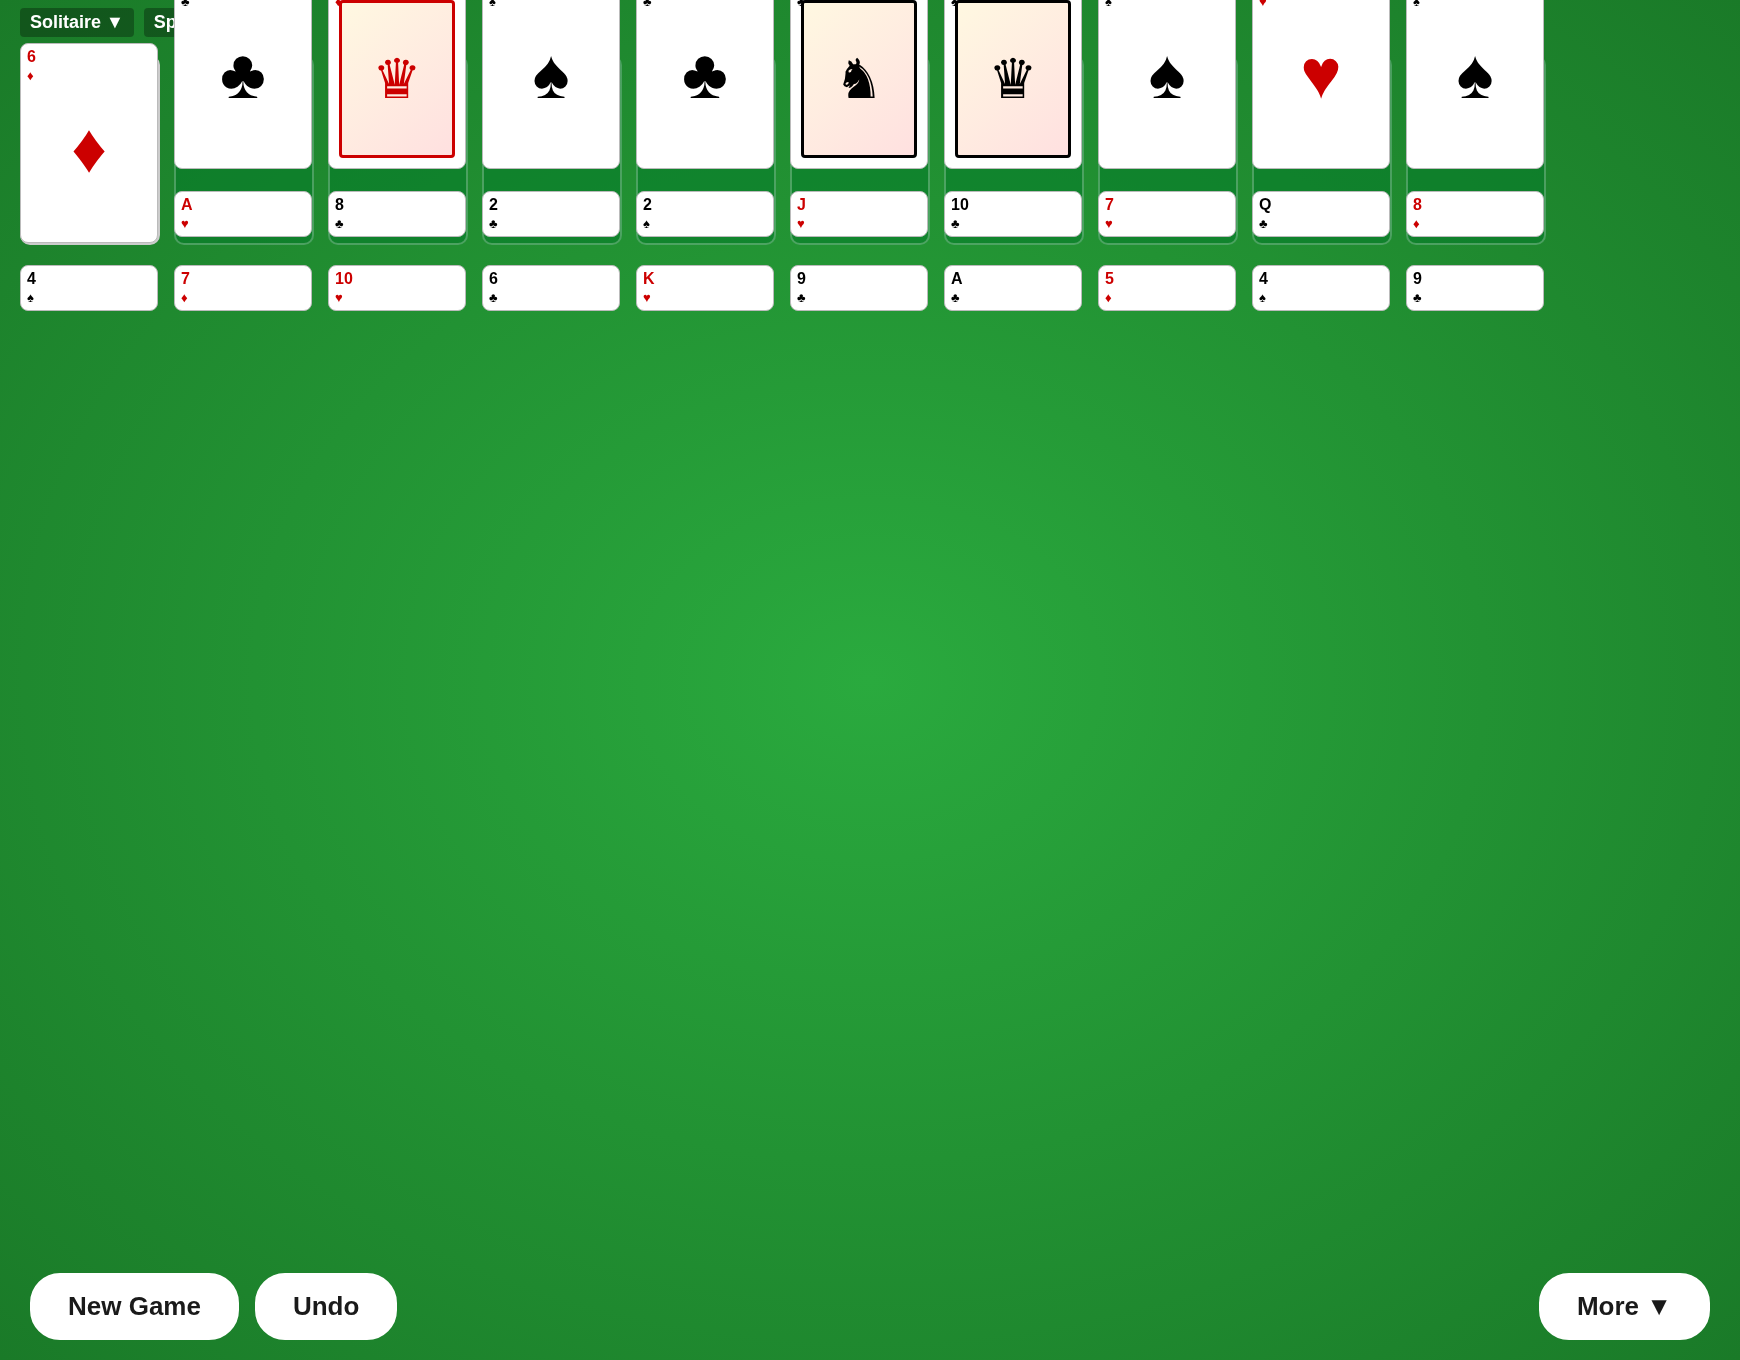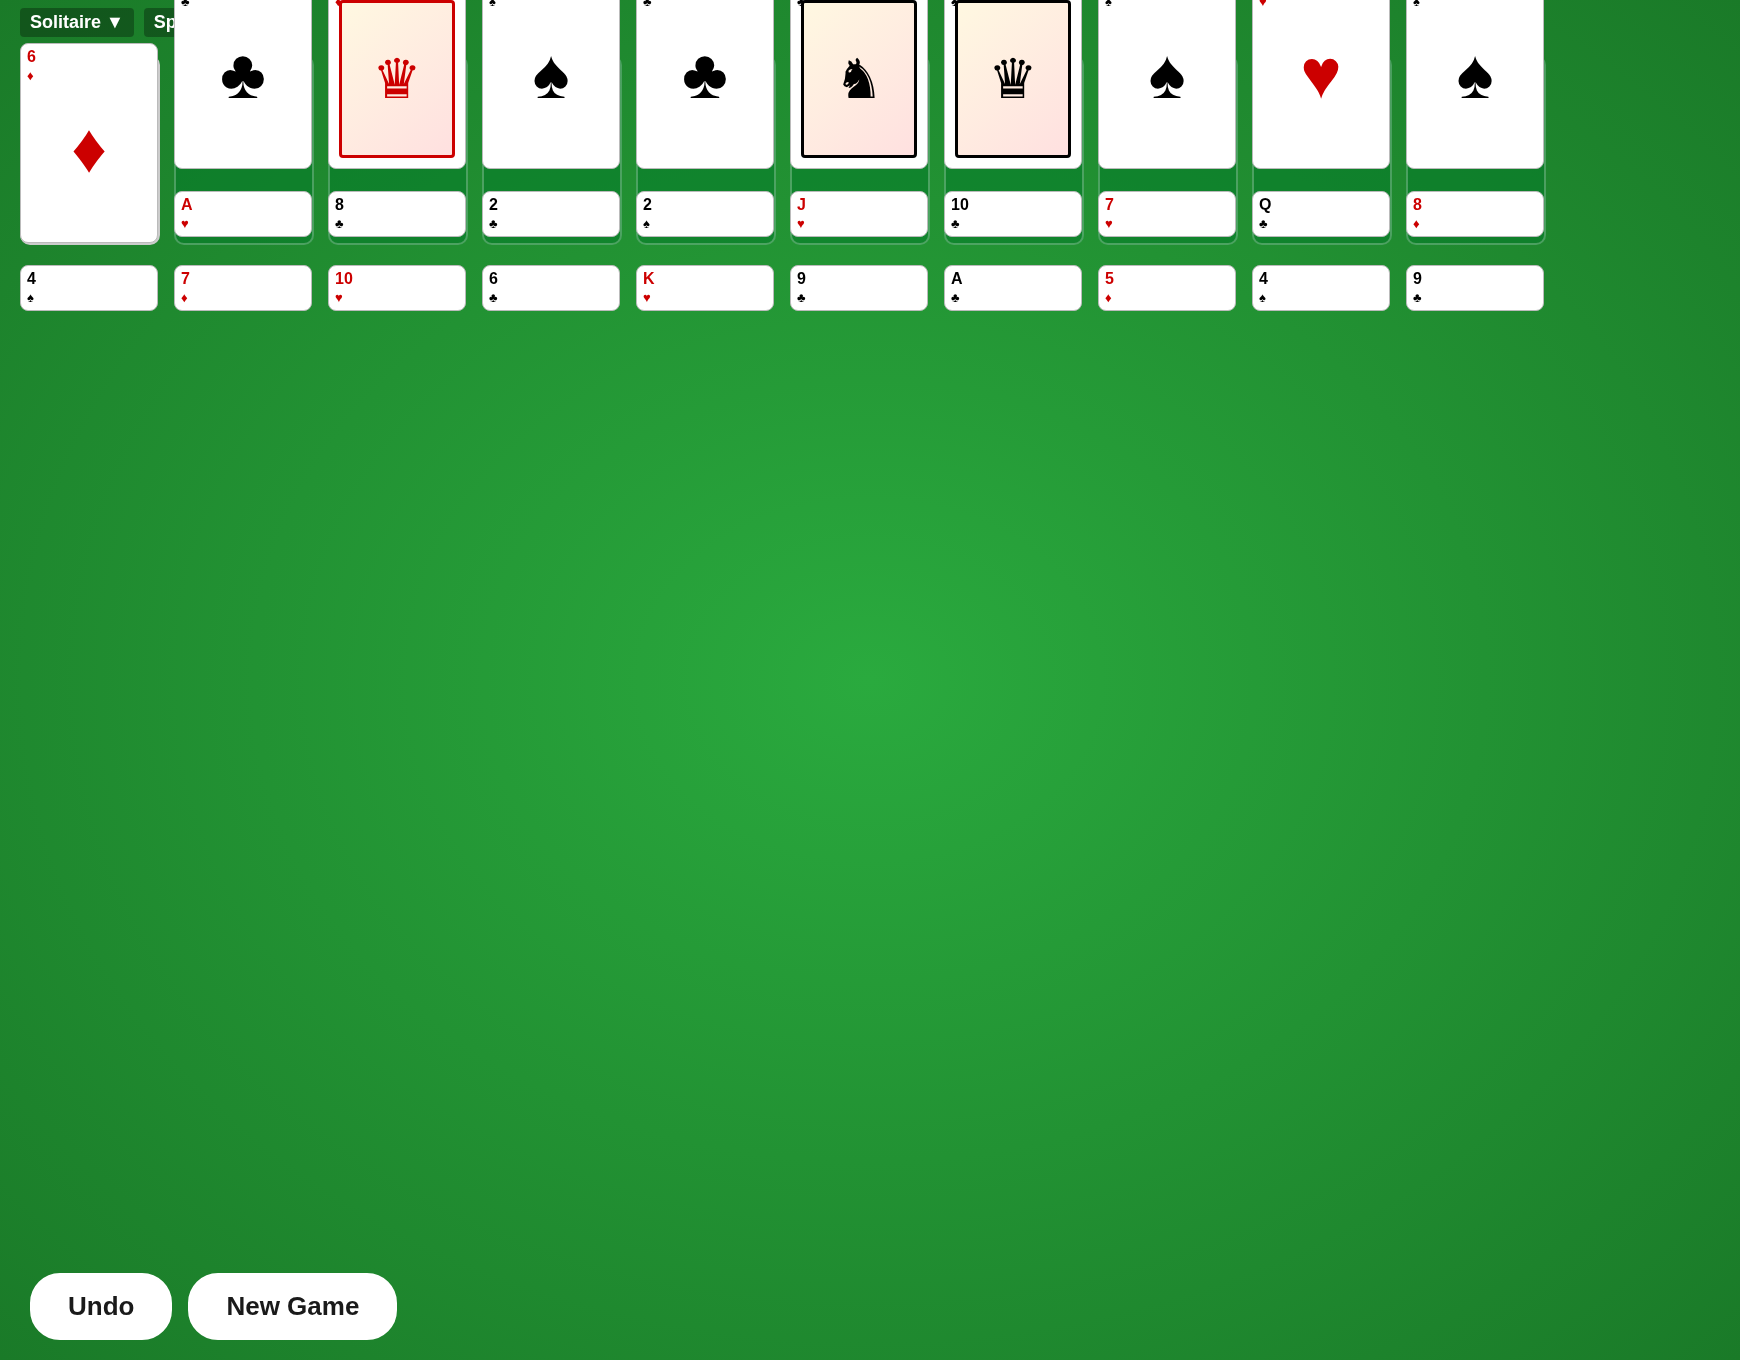--- a/index.html
+++ b/index.html
@@ -321,16 +321,19 @@
         <div style="width: 138px; background: white; border: 1.5px solid rgb(187, 187, 187); border-radius: 8px; position: relative; overflow: hidden; margin-bottom: 0px; z-index: 4; height: 200px;">
           <div style="position: absolute; top: 4px; left: 6px; color: rgb(0, 0, 0); font-weight: bold; font-size: 16px; line-height: 1.1; font-family: Arial, sans-serif;">5<br><span style="font-size:13px">♠</span></div>
           <div style="display: flex; align-items: center; justify-content: center; height: 100%; font-size: 70px; color: rgb(0, 0, 0); padding-top: 10px;">♠</div>
         </div>
       </div>
     </div>
 </div>
 
 <div class="bottom-bar">
   <div class="bottom-left">
+    <button class="action-btn">New Game</button>
     <button class="action-btn">Undo</button>
-    <button class="action-btn">New Game</button>
+  </div>
+  <div class="bottom-right">
+    <button class="action-btn">More ▼</button>
   </div>
 </div>
 
 </body></html>

